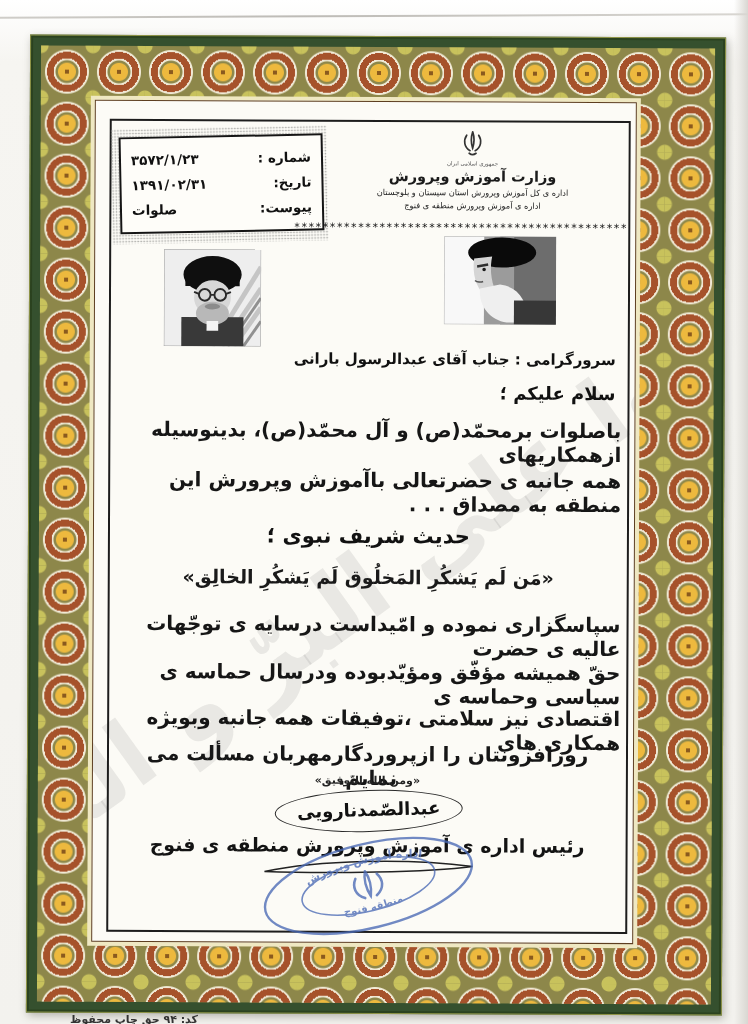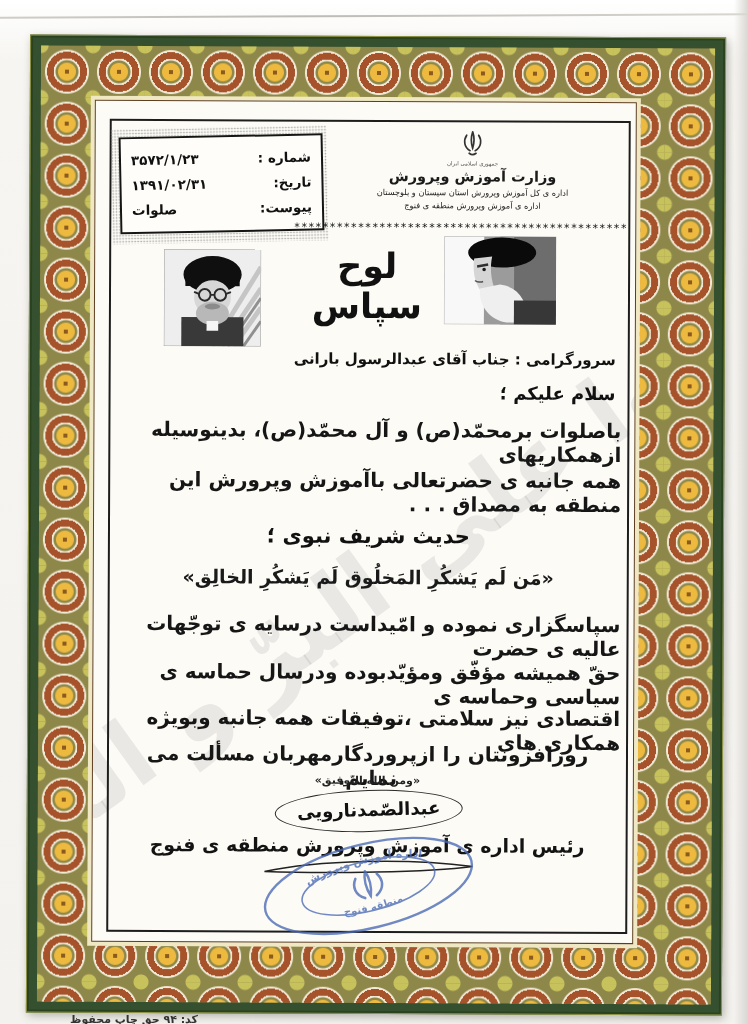--- a/index.html
+++ b/index.html
@@ -127,21 +127,20 @@
             </svg>
           </span>
           <div class="cap">جمهوری اسلامی ایران</div>
           <div class="ministry">وزارت آموزش وپرورش</div>
           <div class="dept">اداره ی کل آموزش وپرورش استان سیستان و بلوچستان</div>
           <div class="dept">اداره ی آموزش وپرورش منطقه ی فنوج</div>
         </div>
 
         <div class="stars">**************************************************</div>
 
-        <div class="title">لوح سپاس</div>
 
         <div class="photo photoL">
           <svg width="97" height="97" viewBox="0 0 100 100">
             <rect width="100" height="100" fill="#e9e9e9" stroke="#999"></rect>
             <g stroke="#c2c2c2" stroke-width="5">
               <path d="M60 100 L100 40"></path>
                 <path d="M72 100 L100 60"></path>
                 <path d="M50 100 L100 18"></path>
             </g>
             <g stroke="#8f8f8f" stroke-width="3">

